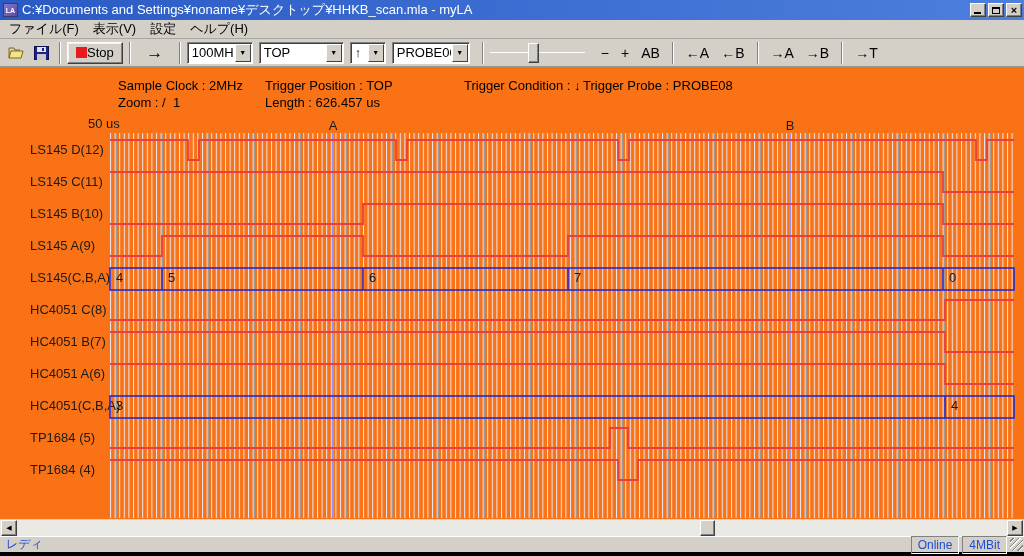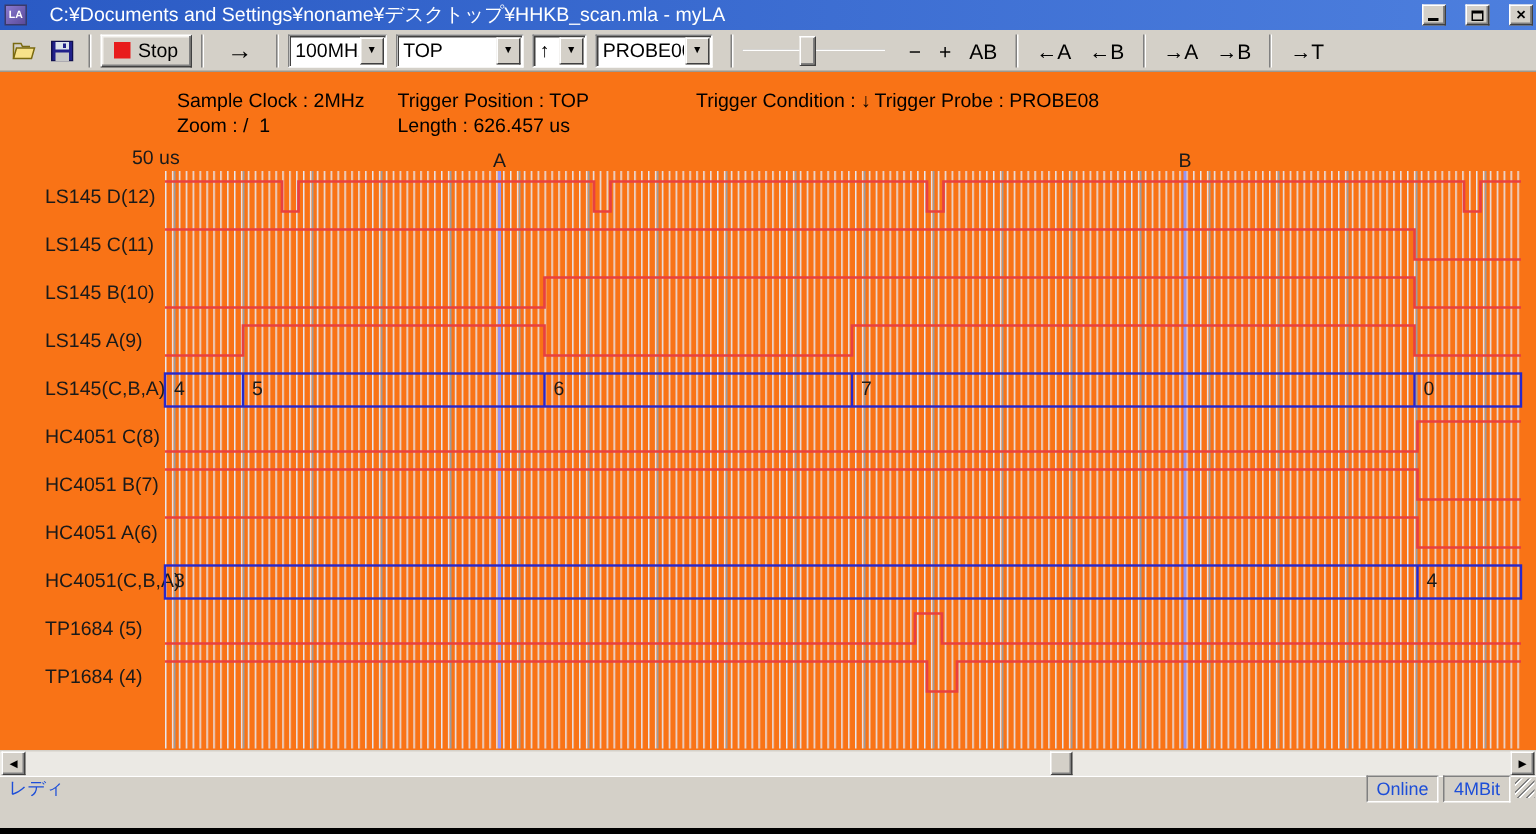--- a/index.html
+++ b/index.html
@@ -2,21 +2,21 @@
 <html><head>
 <meta charset="utf-8">
 <style>
   * { margin:0; padding:0; box-sizing:border-box; }
   html,body { width:1024px; height:556px; background:#000; overflow:hidden;
               font-family:"Liberation Sans","DejaVu Sans",sans-serif; }
   .window { width:1024px; height:552px; background:#d4d0c8; position:relative; }
 
   
   .titlebar { height:20px; background:linear-gradient(90deg,#2a5ac4,#4d7fde);
-              display:flex; align-items:center; padding:0 2px 0 3px; color:#fff;gap:11px; }
+              display:flex; align-items:center; padding:0 2px 0 3px; color:#fff; }
   .app-icon { width:15px; height:14px; background:linear-gradient(135deg,#8a7ad0,#5a4a9a);
               border:1px solid #3a3a6a; color:#fff; font-size:7px; font-weight:bold;
               display:flex; align-items:center; justify-content:center; margin-right:4px; }
   .title-text { font-size:13px; flex:1; white-space:nowrap; overflow:hidden; }
   .tb-btn { width:16px; height:14px; background:#d4d0c8; border:1px solid;
             border-color:#fff #404040 #404040 #fff; box-shadow:inset -1px -1px 0 #808080;
             margin-left:2px; position:relative; display:flex; align-items:center; justify-content:center;
             font-size:11px; font-weight:bold; color:#000; line-height:10px; }
   .glyph-min { position:absolute; bottom:2px; left:3px; width:7px; height:2px; background:#000; }
   .glyph-max { width:8px; height:7px; border:1px solid #000; border-top:2px solid #000; }
@@ -24,21 +24,21 @@
   
   .menubar { height:19px; display:flex; align-items:center; padding-left:2px;
              border-bottom:1px solid #aaa6a0; font-size:13px; color:#000; }
   .menu-item { padding:1px 7px; }
 
   
   .toolbar { height:28px; display:flex; align-items:center; padding-left:5px;
              border-bottom:1px solid #9c9890; background:#d4d0c8; font-size:13px; }
   .tool-sep { width:2px; height:22px; border-left:1px solid #808080; border-right:1px solid #fff; margin:0 6px; }
   .icon-btn { width:24px; height:22px; display:flex; align-items:center; justify-content:center; }
-  .stop-btn { height:22px; padding:0 8px; display:flex; align-items:center; gap:5px;
+  .stop-btn { height:22px; padding:0 8px; display:flex; align-items:center; 
               background:#d4d0c8; border:1px solid; border-color:#fff #404040 #404040 #fff;
               box-shadow:inset -1px -1px 0 #808080, inset 1px 1px 0 #f4f2ee; }
   .stop-square { width:11px; height:11px; background:#e81c1c; }
   .arrow-btn { width:36px; height:22px; display:flex; align-items:center; justify-content:center;
                font-size:17px; color:#000; }
   .combo { height:22px; background:#fff; border:1px solid; border-color:#808080 #fff #fff #808080;
            box-shadow:inset 1px 1px 0 #404040; display:flex; align-items:center; margin-right:6px; }
   .combo-value { flex:1; padding-left:4px; font-size:13px; color:#000; white-space:nowrap; overflow:hidden; }
   .combo-btn { width:16px; height:18px; margin:1px; background:#d4d0c8; border:1px solid;
                border-color:#fff #404040 #404040 #fff; display:flex; align-items:center; justify-content:center;
@@ -85,20 +85,26 @@
         <span class="glyph-min"></span>
       </div>
     <div class="tb-btn">
         <span class="glyph-max"></span>
       </div>
     <div class="tb-btn">
         <span>×</span>
       </div>
   </div>
 
+  <div class="menubar">
+    <span class="menu-item">ファイル(F)</span>
+    <span class="menu-item">表示(V)</span>
+    <span class="menu-item">設定</span>
+    <span class="menu-item">ヘルプ(H)</span>
+  </div>
 
   <div class="toolbar">
     <div class="icon-btn">
       <svg width="18" height="14">
         <path d="M1 12 L3 5 L15 5 L13 12 Z" fill="#f7e28a" stroke="#7a6a10"></path>
         <path d="M1 12 L1 2 L6 2 L7 4 L12 4" fill="none" stroke="#7a6a10"></path>
       </svg>
     </div>
     <div class="icon-btn">
       <svg width="15" height="14">

